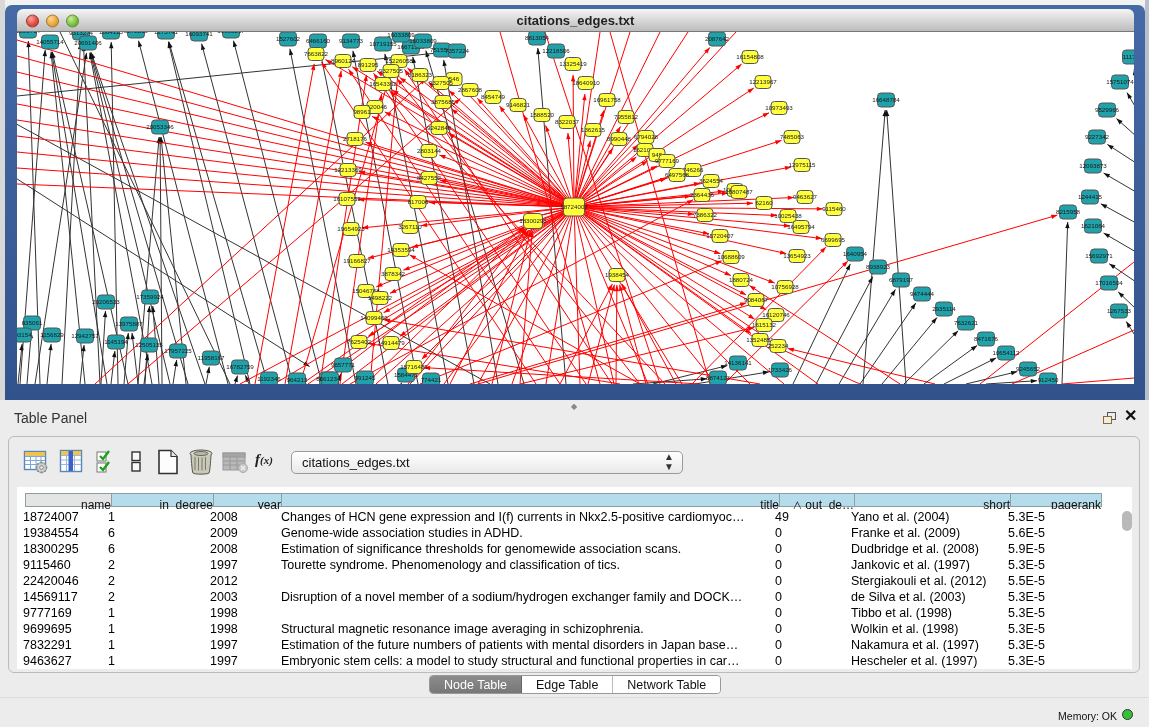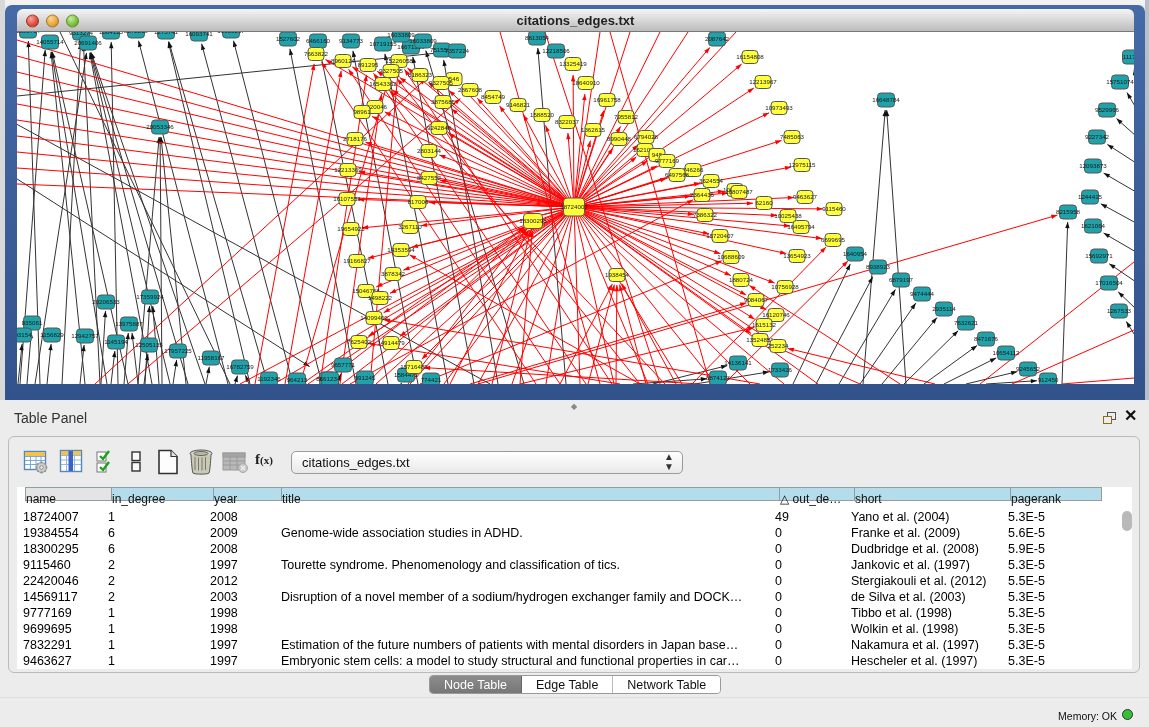--- a/index.html
+++ b/index.html
@@ -15,21 +15,21 @@
 #canvas{position:absolute;left:12px;top:27px;width:1117px;height:352px;background:#fff;overflow:hidden}
 #tablepanel{position:absolute;left:0;top:400px;width:1149px;height:327px;background:#ececec}
 #tp-title{position:absolute;left:14px;top:10px;font-size:14px;color:#333}
 #tp-float{position:absolute;left:1103px;top:12px;width:13px;height:12px}
 #tp-x{position:absolute;left:1124px;top:6px;font-size:16px;font-weight:bold;color:#111}
 #tp-inner{position:absolute;left:8px;top:36px;width:1132px;height:237px;border:1px solid #bbb;border-radius:6px;background:#ececec}
 .tbicon{position:absolute;top:12px}
 #dropdown{position:absolute;left:282px;top:14px;width:392px;height:23px;background:linear-gradient(#ffffff,#e9e9e9);border:1px solid #9a9a9a;border-radius:5px;font-size:13px;color:#111;line-height:21px;padding-left:10px}
 #dd-arr{position:absolute;right:8px;top:0px;font-size:10px;color:#333;line-height:10px;text-align:center}
 #thead{position:absolute;left:8px;top:50px;height:22px;font-size:12px;color:#111}
-.th{position:absolute;top:0;height:14px;border:1px solid #8e9ea4;border-right:none;background:#b5dcea;text-align:left;line-height:22px}
+.th{position:absolute;top:6px;height:14px;border:1px solid #8e9ea4;border-right:none;background:#b5dcea;text-align:right;line-height:22px}
 #tbody{position:absolute;left:8px;top:72px;width:1115px;height:160px;background:#fff;font-size:12.5px;color:#000}
 .row{position:relative;height:16px;line-height:16px;white-space:nowrap}
 .row div{position:absolute;top:0;overflow:hidden}
 .c0{left:6px;width:80px}.c1{left:91px;width:96px}.c2{left:193px;width:62px}
 .c3{left:264px;width:492px}.c4{left:758px;width:70px}.c5{left:834px;width:152px}
 .c6{left:991px;width:90px}
 #twhite{position:absolute;left:8px;top:50px;width:1115px;height:182px;background:#fff;border-bottom:1px solid #ccc}
 #scrollthumb{position:absolute;left:1113px;top:74px;width:10px;height:20px;background:#b9b9b9;border-radius:5px}
 #tabs{position:absolute;left:429px;top:275px;height:19px;display:flex;border:1px solid #999;border-radius:4px;overflow:hidden;font-size:12.5px}
 .tab{padding:0 14px;line-height:18px;background:#fff;color:#111;border-right:1px solid #bbb}
@@ -819,54 +819,56 @@
         <path d="M8 8v13M11.5 8.5v13M15 8.5v13M18.5 8v13" stroke="#777" fill="none"></path>
         <ellipse cx="14" cy="4.5" rx="7" ry="2" fill="#b9b9a4" stroke="#666"></ellipse>
       </svg>
 <svg class="tbicon" style="left:212px" width="28" height="26" viewBox="0 0 28 26">
         <rect x="2" y="4" width="22" height="17" fill="#b9b9b9" stroke="#999"></rect>
         <rect x="2" y="4" width="22" height="4" fill="#a5a5a5" stroke="#999"></rect>
         <path d="M2 12h22M2 16h22M9 8v13M16 8v13" stroke="#999" fill="none"></path>
         <circle cx="22" cy="19" r="4.5" fill="#c9c9c9" stroke="#aaa"></circle>
         <path d="M20 17l4 4M24 17l-4 4" stroke="#eee" stroke-width="1.4"></path>
       </svg>
-<div class="tbicon" style="left:246px;top:14px;font-size:15px;font-family:'Liberation Serif',serif;font-weight:bold;color:#222">f<span style="font-size:11px">(x)</span></div>
+<div class="tbicon" style="left:246px;top:14px;font-size:15px;font-style:italic;font-family:'Liberation Serif',serif;font-weight:bold;color:#222">f<span style="font-size:11px">(x)</span></div>
     <div id="dropdown">citations_edges.txt<div id="dd-arr">▲<br>▼</div></div>
     <div id="twhite"></div>
     <div id="thead">
       <div class="th" style="left:8px;width:86px;background:#e4e4e4">name</div>
       <div class="th" style="left:94px;width:102px">in_degree</div>
       <div class="th" style="left:196px;width:68px">year</div>
       <div class="th" style="left:264px;width:498px">title</div>
       <div class="th" style="left:762px;width:75px">△ out_de…</div>
       <div class="th" style="left:837px;width:156px">short</div>
       <div class="th" style="left:993px;width:92px;border-right:1px solid #8e9ea4">pagerank</div>
     </div>
     <div id="tbody">
 <div class="row">
           <div class="c0">18724007</div>
           <div class="c1">1</div>
           <div class="c2">2008</div>
+          <div class="c3">Changes of HCN gene expression and I(f) currents in Nkx2.5‑positive cardiomyoc…</div>
           <div class="c4">49</div>
           <div class="c5">Yano et al. (2004)</div>
           <div class="c6">5.3E‑5</div>
         </div>
 <div class="row">
           <div class="c0">19384554</div>
           <div class="c1">6</div>
           <div class="c2">2009</div>
           <div class="c3">Genome‑wide association studies in ADHD.</div>
           <div class="c4">0</div>
           <div class="c5">Franke et al. (2009)</div>
           <div class="c6">5.6E‑5</div>
         </div>
 <div class="row">
           <div class="c0">18300295</div>
           <div class="c1">6</div>
           <div class="c2">2008</div>
+          <div class="c3">Estimation of significance thresholds for genomewide association scans.</div>
           <div class="c4">0</div>
           <div class="c5">Dudbridge et al. (2008)</div>
           <div class="c6">5.9E‑5</div>
         </div>
 <div class="row">
           <div class="c0">9115460</div>
           <div class="c1">2</div>
           <div class="c2">1997</div>
           <div class="c3">Tourette syndrome. Phenomenology and classification of tics.</div>
           <div class="c4">0</div>
@@ -895,20 +897,21 @@
           <div class="c1">1</div>
           <div class="c2">1998</div>
           <div class="c4">0</div>
           <div class="c5">Tibbo et al. (1998)</div>
           <div class="c6">5.3E‑5</div>
         </div>
 <div class="row">
           <div class="c0">9699695</div>
           <div class="c1">1</div>
           <div class="c2">1998</div>
+          <div class="c3">Structural magnetic resonance image averaging in schizophrenia.</div>
           <div class="c4">0</div>
           <div class="c5">Wolkin et al. (1998)</div>
           <div class="c6">5.3E‑5</div>
         </div>
 <div class="row">
           <div class="c0">7832291</div>
           <div class="c1">1</div>
           <div class="c2">1997</div>
           <div class="c3">Estimation of the future numbers of patients with mental disorders in Japan base…</div>
           <div class="c4">0</div>

